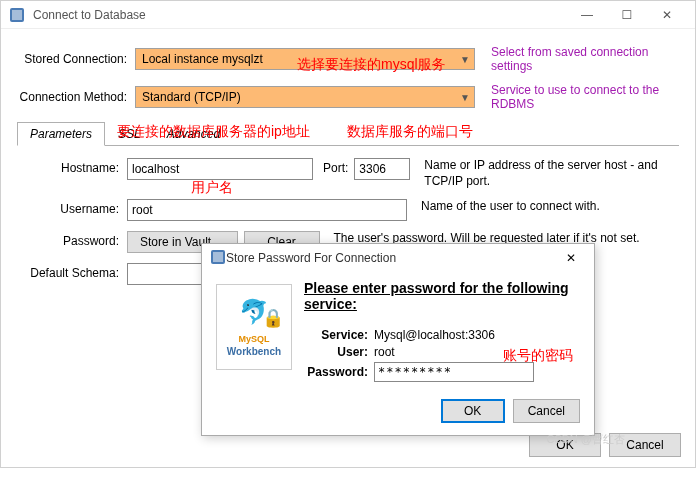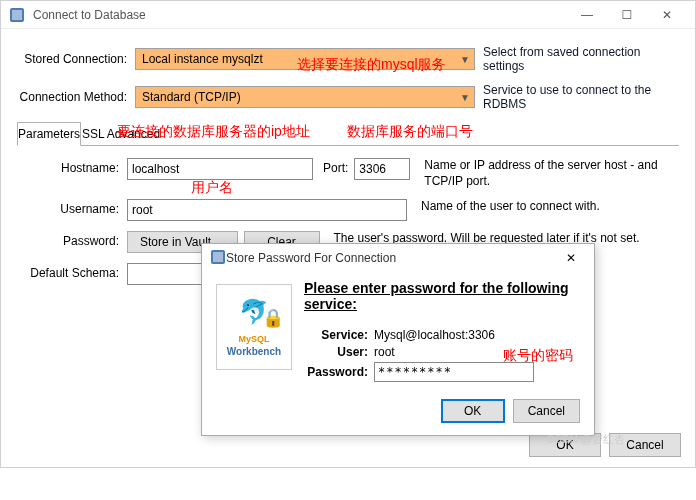--- a/index.html
+++ b/index.html
@@ -8,23 +8,23 @@
     .titlebar { height: 28px; display: flex; align-items: center; padding: 0 8px; background: #fff; border-bottom: 1px solid #eee; }
     .titlebar .icon { width: 16px; height: 16px; margin-right: 8px; display: flex; align-items: center; justify-content: center; }
     .titlebar .title { flex: 1; color: #555; }
     .titlebar .controls { display: flex; }
     .titlebar .ctrl { width: 40px; height: 28px; display: flex; align-items: center; justify-content: center; color: #555; cursor: pointer; }
     .body { padding: 16px 16px 8px 16px; position: relative; }
     .row { display: flex; align-items: center; margin-bottom: 10px; }
     .label-col { width: 118px; text-align: right; padding-right: 8px; color: #000; }
     .select { flex: 0 0 340px; border: 1px solid #a0a0a0; height: 22px; display: flex; align-items: center; justify-content: space-between; padding: 0 4px 0 6px; background: #fdba74; }
     .select .arrow { font-size: 10px; color: #555; }
-    .desc { margin-left: 8px; color: #0f172a; flex: 1; }
+    .desc { margin-left: 16px; color: #a21caf; flex: 1; }
     .tabs { display: flex; border-bottom: 1px solid #b0b0b0; margin-top: 4px; }
-    .tab { padding: 4px 0; border: 1px solid transparent; border-bottom: none; cursor: pointer; position: relative; top: 1px; }
+    .tab { padding: 4px 12px; border: 1px solid transparent; border-bottom: none; cursor: pointer; position: relative; top: 1px; font-style: italic; }
     .tab.active { border-color: #b0b0b0; background: #fff; border-bottom: 1px solid #fff; }
     .tab-content { padding: 12px 0 0 0; }
     .form-row { display: flex; align-items: flex-start; margin-bottom: 10px; }
     .form-label { width: 110px; text-align: right; padding-right: 8px; padding-top: 3px; }
     .input { border: 1px solid #888; height: 22px; padding: 0 4px; background: #fff; }
     .host-input { width: 186px; }
     .port-label { padding: 3px 6px 0 10px; }
     .port-input { width: 56px; }
     .user-input { width: 280px; }
     .schema-input { width: 280px; }

